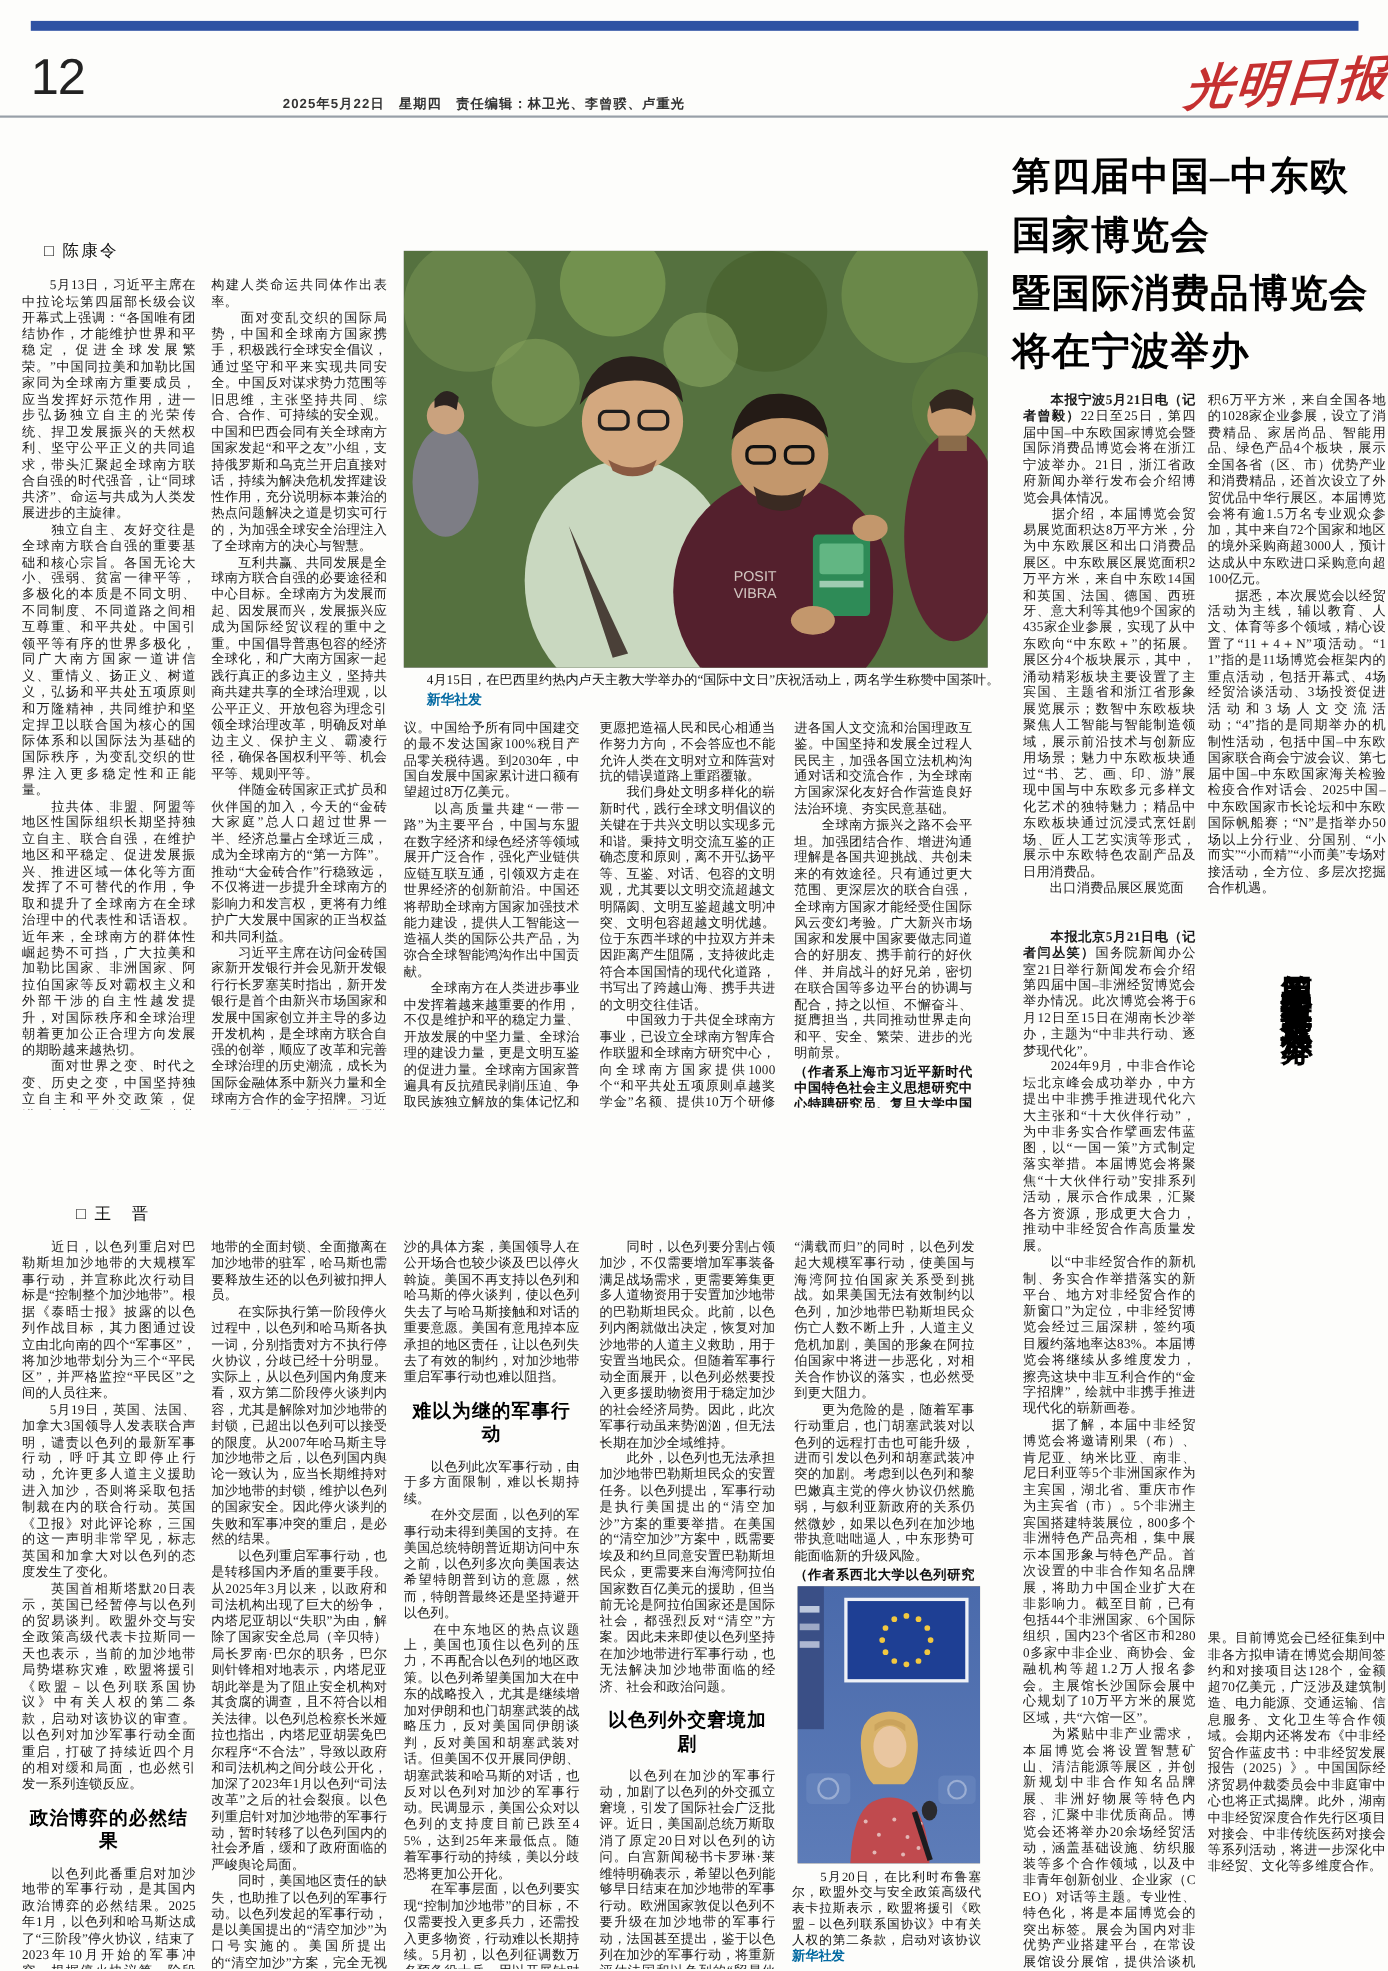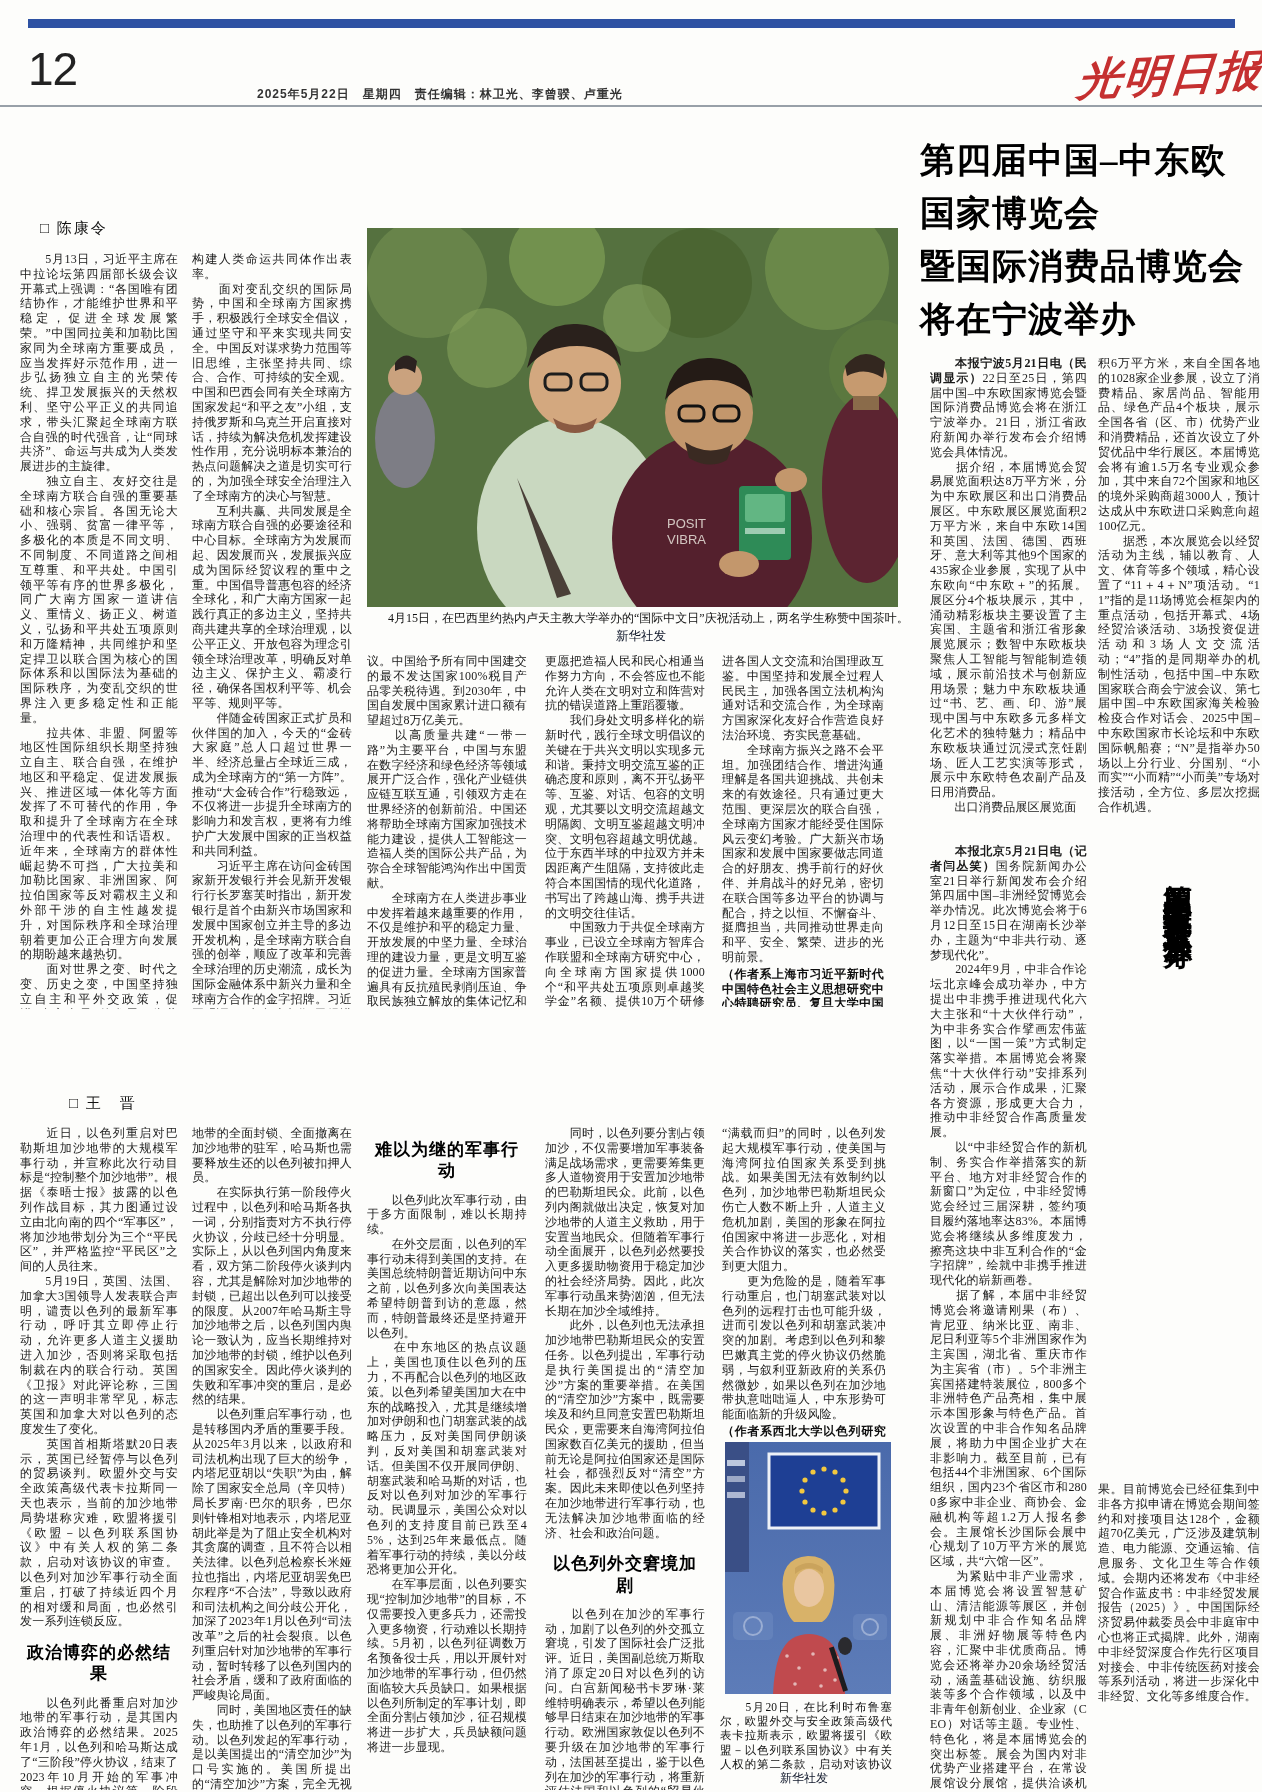--- a/index.html
+++ b/index.html
@@ -24,21 +24,21 @@
   
   .col{font-size:12px;line-height:14.8px;text-align:justify;color:#1a1a1a;overflow:hidden;
        word-break:break-all;letter-spacing:0.2px;}
   .coltext{white-space:pre-line;}
   .lead{font-weight:bold;}
   .subhead{font-family:"Liberation Sans",sans-serif;font-weight:bold;font-size:17px;line-height:1.25;
            text-align:center;margin:13px 0 11px;letter-spacing:1px;white-space:normal;color:#000;}
   .author-note{font-weight:bold;color:#101010;margin-top:2px;white-space:pre-line;}
   
   .caption{font-size:12px;color:#111;}
-  .credit{font-weight:normal;text-align:center;font-size:12.5px;color:#0f172a;}
+  .credit{font-weight:bold;text-align:left;font-size:12.5px;color:#0369a1;}
   .cap-sm{font-size:11.5px;line-height:14.2px;text-align:justify;word-break:break-all;color:#111;}
   .photo-frame{overflow:hidden;background:#777;}
 </style>
 </head>
 <body>
 
 <div class="page">
 
   <div class="abs topbar"></div>
   <div class="abs pagenum">12</div>
@@ -134,20 +134,21 @@
     <div class="subhead">政治博弈的必然结果</div>
     <div class="coltext">　　以色列此番重启对加沙地带的军事行动，是其国内政治博弈的必然结果。2025年1月，以色列和哈马斯达成了“三阶段”停火协议，结束了2023年10月开始的军事冲突。根据停火协议第一阶段的安排，以色列和哈马斯应当停止军事冲突，以色列从加沙地带撤离部分军队，释放2000多名关押在以色列监狱的巴勒斯坦人；哈马斯则分批次释放部分被扣押的以色列人员。在规划的第二阶段停火中，以色列和哈马斯将讨论解除对加沙</div>
   </div>
   <div class="abs col" style="left:192px;top:1126px;width:160px;height:664px;">
     <div class="coltext">地带的全面封锁、全面撤离在加沙地带的驻军，哈马斯也需要释放生还的以色列被扣押人员。
 　　在实际执行第一阶段停火过程中，以色列和哈马斯各执一词，分别指责对方不执行停火协议，分歧已经十分明显。实际上，从以色列国内角度来看，双方第二阶段停火谈判内容，尤其是解除对加沙地带的封锁，已超出以色列可以接受的限度。从2007年哈马斯主导加沙地带之后，以色列国内舆论一致认为，应当长期维持对加沙地带的封锁，维护以色列的国家安全。因此停火谈判的失败和军事冲突的重启，是必然的结果。
 　　以色列重启军事行动，也是转移国内矛盾的重要手段。从2025年3月以来，以政府和司法机构出现了巨大的纷争，内塔尼亚胡以“失职”为由，解除了国家安全总局（辛贝特）局长罗南·巴尔的职务，巴尔则针锋相对地表示，内塔尼亚胡此举是为了阻止安全机构对其贪腐的调查，且不符合以相关法律。以色列总检察长米娅拉也指出，内塔尼亚胡罢免巴尔程序“不合法”，导致以政府和司法机构之间分歧公开化，加深了2023年1月以色列“司法改革”之后的社会裂痕。以色列重启针对加沙地带的军事行动，暂时转移了以色列国内的社会矛盾，缓和了政府面临的严峻舆论局面。
 　　同时，美国地区责任的缺失，也助推了以色列的军事行动。以色列发起的军事行动，是以美国提出的“清空加沙”为口号实施的。美国所提出的“清空加沙”方案，完全无视了加沙地带的巴勒斯坦人的权利，在实际操作层面更没有资金和政治支撑。更为重要的是，在2025年3月之后，美国有意忽略巴以问题，不仅不再提出有关重建加</div>
   </div>
   <div class="abs col" style="left:367px;top:1126px;width:160px;height:664px;">
+    <div class="coltext">沙的具体方案，美国领导人在公开场合也较少谈及巴以停火斡旋。美国不再支持以色列和哈马斯的停火谈判，使以色列失去了与哈马斯接触和对话的重要意愿。美国有意甩掉本应承担的地区责任，让以色列失去了有效的制约，对加沙地带重启军事行动也难以阻挡。</div>
     <div class="subhead">难以为继的军事行动</div>
     <div class="coltext">　　以色列此次军事行动，由于多方面限制，难以长期持续。
 　　在外交层面，以色列的军事行动未得到美国的支持。在美国总统特朗普近期访问中东之前，以色列多次向美国表达希望特朗普到访的意愿，然而，特朗普最终还是坚持避开以色列。
 　　在中东地区的热点议题上，美国也顶住以色列的压力，不再配合以色列的地区政策。以色列希望美国加大在中东的战略投入，尤其是继续增加对伊朗和也门胡塞武装的战略压力，反对美国同伊朗谈判，反对美国和胡塞武装对话。但美国不仅开展同伊朗、胡塞武装和哈马斯的对话，也反对以色列对加沙的军事行动。民调显示，美国公众对以色列的支持度目前已跌至45%，达到25年来最低点。随着军事行动的持续，美以分歧恐将更加公开化。
 　　在军事层面，以色列要实现“控制加沙地带”的目标，不仅需要投入更多兵力，还需投入更多物资，行动难以长期持续。5月初，以色列征调数万名预备役士兵，用以开展针对加沙地带的军事行动，但仍然面临较大兵员缺口。如果根据以色列所制定的军事计划，即全面分割占领加沙，征召规模将进一步扩大，兵员缺额问题将进一步显现。</div>
   </div>
   <div class="abs col" style="left:545px;top:1126px;width:160px;height:664px;">
     <div class="coltext">　　同时，以色列要分割占领加沙，不仅需要增加军事装备满足战场需求，更需要筹集更多人道物资用于安置加沙地带的巴勒斯坦民众。此前，以色列内阁就做出决定，恢复对加沙地带的人道主义救助，用于安置当地民众。但随着军事行动全面展开，以色列必然要投入更多援助物资用于稳定加沙的社会经济局势。因此，此次军事行动虽来势汹汹，但无法长期在加沙全域维持。
 　　此外，以色列也无法承担加沙地带巴勒斯坦民众的安置任务。以色列提出，军事行动是执行美国提出的“清空加沙”方案的重要举措。在美国的“清空加沙”方案中，既需要埃及和约旦同意安置巴勒斯坦民众，更需要来自海湾阿拉伯国家数百亿美元的援助，但当前无论是阿拉伯国家还是国际社会，都强烈反对“清空”方案。因此未来即使以色列坚持在加沙地带进行军事行动，也无法解决加沙地带面临的经济、社会和政治问题。</div>
     <div class="subhead">以色列外交窘境加剧</div>
@@ -218,21 +219,21 @@
   <div class="abs cap-sm" style="left:720px;top:1700px;width:172px;height:72px;overflow:hidden;white-space:pre-line;">　　5月20日，在比利时布鲁塞尔，欧盟外交与安全政策高级代表卡拉斯表示，欧盟将援引《欧盟－以色列联系国协议》中有关人权的第二条款，启动对该协议的审查。</div>
   <div class="abs credit" style="left:720px;top:1770px;width:168px;font-size:12px;">新华社发</div>
 
   <div class="abs h-expo">
     <div>第四届中国–中东欧</div>
     <div>国家博览会</div>
     <div>暨国际消费品博览会</div>
     <div>将在宁波举办</div>
   </div>
   <div class="abs col" style="left:930px;top:356px;width:157px;height:460px;">
-    <div class="coltext"><b class="lead">　　本报宁波5月21日电（民调显示）</b><span>22日至25日，第四届中国–中东欧国家博览会暨国际消费品博览会将在浙江宁波举办。21日，浙江省政府新闻办举行发布会介绍博览会具体情况。
+    <div class="coltext"><b class="lead">　　本报宁波5月21日电（记者曾毅）</b><span>22日至25日，第四届中国–中东欧国家博览会暨国际消费品博览会将在浙江宁波举办。21日，浙江省政府新闻办举行发布会介绍博览会具体情况。
 　　据介绍，本届博览会贸易展览面积达8万平方米，分为中东欧展区和出口消费品展区。中东欧展区展览面积2万平方米，来自中东欧14国和英国、法国、德国、西班牙、意大利等其他9个国家的435家企业参展，实现了从中东欧向“中东欧＋”的拓展。展区分4个板块展示，其中，涌动精彩板块主要设置了主宾国、主题省和浙江省形象展览展示；数智中东欧板块聚焦人工智能与智能制造领域，展示前沿技术与创新应用场景；魅力中东欧板块通过“书、艺、画、印、游”展现中国与中东欧多元多样文化艺术的独特魅力；精品中东欧板块通过沉浸式烹饪剧场、匠人工艺实演等形式，展示中东欧特色农副产品及日用消费品。
 　　出口消费品展区展览面</span></div>
   </div>
   <div class="abs col" style="left:1098px;top:356px;width:162px;height:460px;">
     <div class="coltext">积6万平方米，来自全国各地的1028家企业参展，设立了消费精品、家居尚品、智能用品、绿色产品4个板块，展示全国各省（区、市）优势产业和消费精品，还首次设立了外贸优品中华行展区。本届博览会将有逾1.5万名专业观众参加，其中来自72个国家和地区的境外采购商超3000人，预计达成从中东欧进口采购意向超100亿元。
 　　据悉，本次展览会以经贸活动为主线，辅以教育、人文、体育等多个领域，精心设置了“11＋4＋N”项活动。“11”指的是11场博览会框架内的重点活动，包括开幕式、4场经贸洽谈活动、3场投资促进活动和3场人文交流活动；“4”指的是同期举办的机制性活动，包括中国–中东欧国家联合商会宁波会议、第七届中国–中东欧国家海关检验检疫合作对话会、2025中国–中东欧国家市长论坛和中东欧国际帆船赛；“N”是指举办50场以上分行业、分国别、“小而实”“小而精”“小而美”专场对接活动，全方位、多层次挖掘合作机遇。</div>
   </div>
 
   <div class="abs col" style="left:930px;top:844px;width:157px;height:946px;">
     <div class="coltext"><b class="lead">　　本报北京5月21日电（记者闫丛笑）</b><span>国务院新闻办公室21日举行新闻发布会介绍第四届中国–非洲经贸博览会举办情况。此次博览会将于6月12日至15日在湖南长沙举办，主题为“中非共行动、逐梦现代化”。

